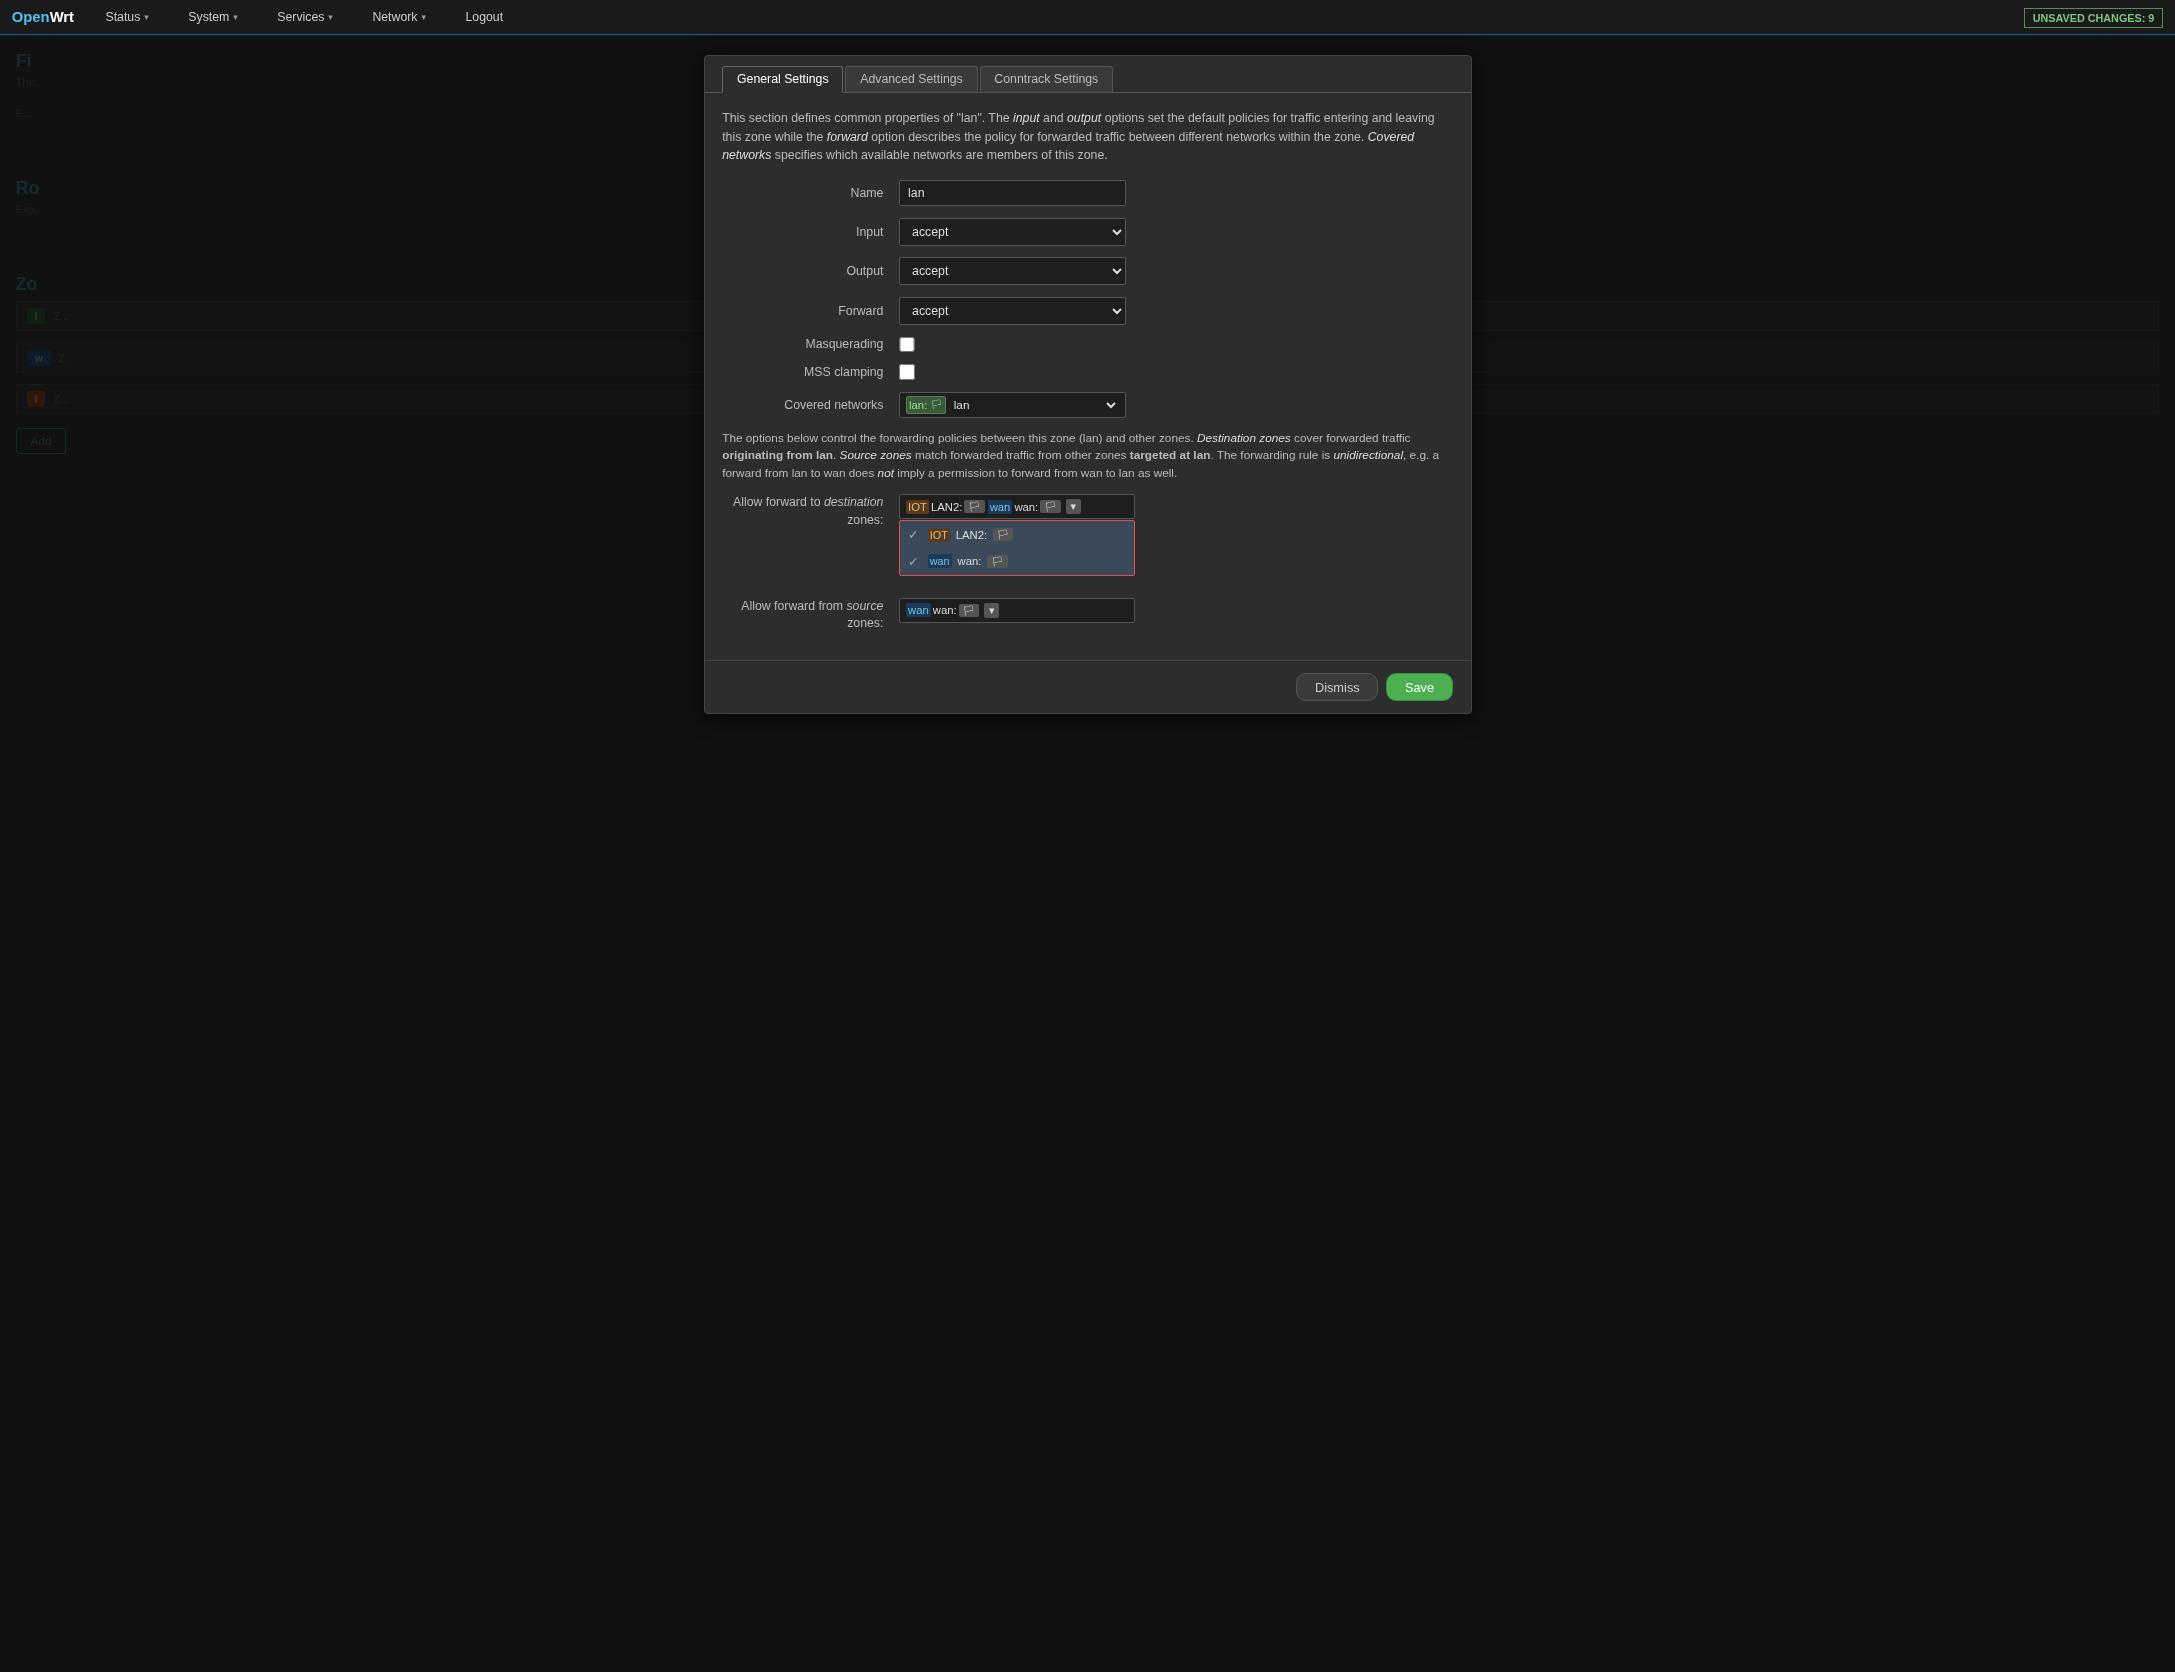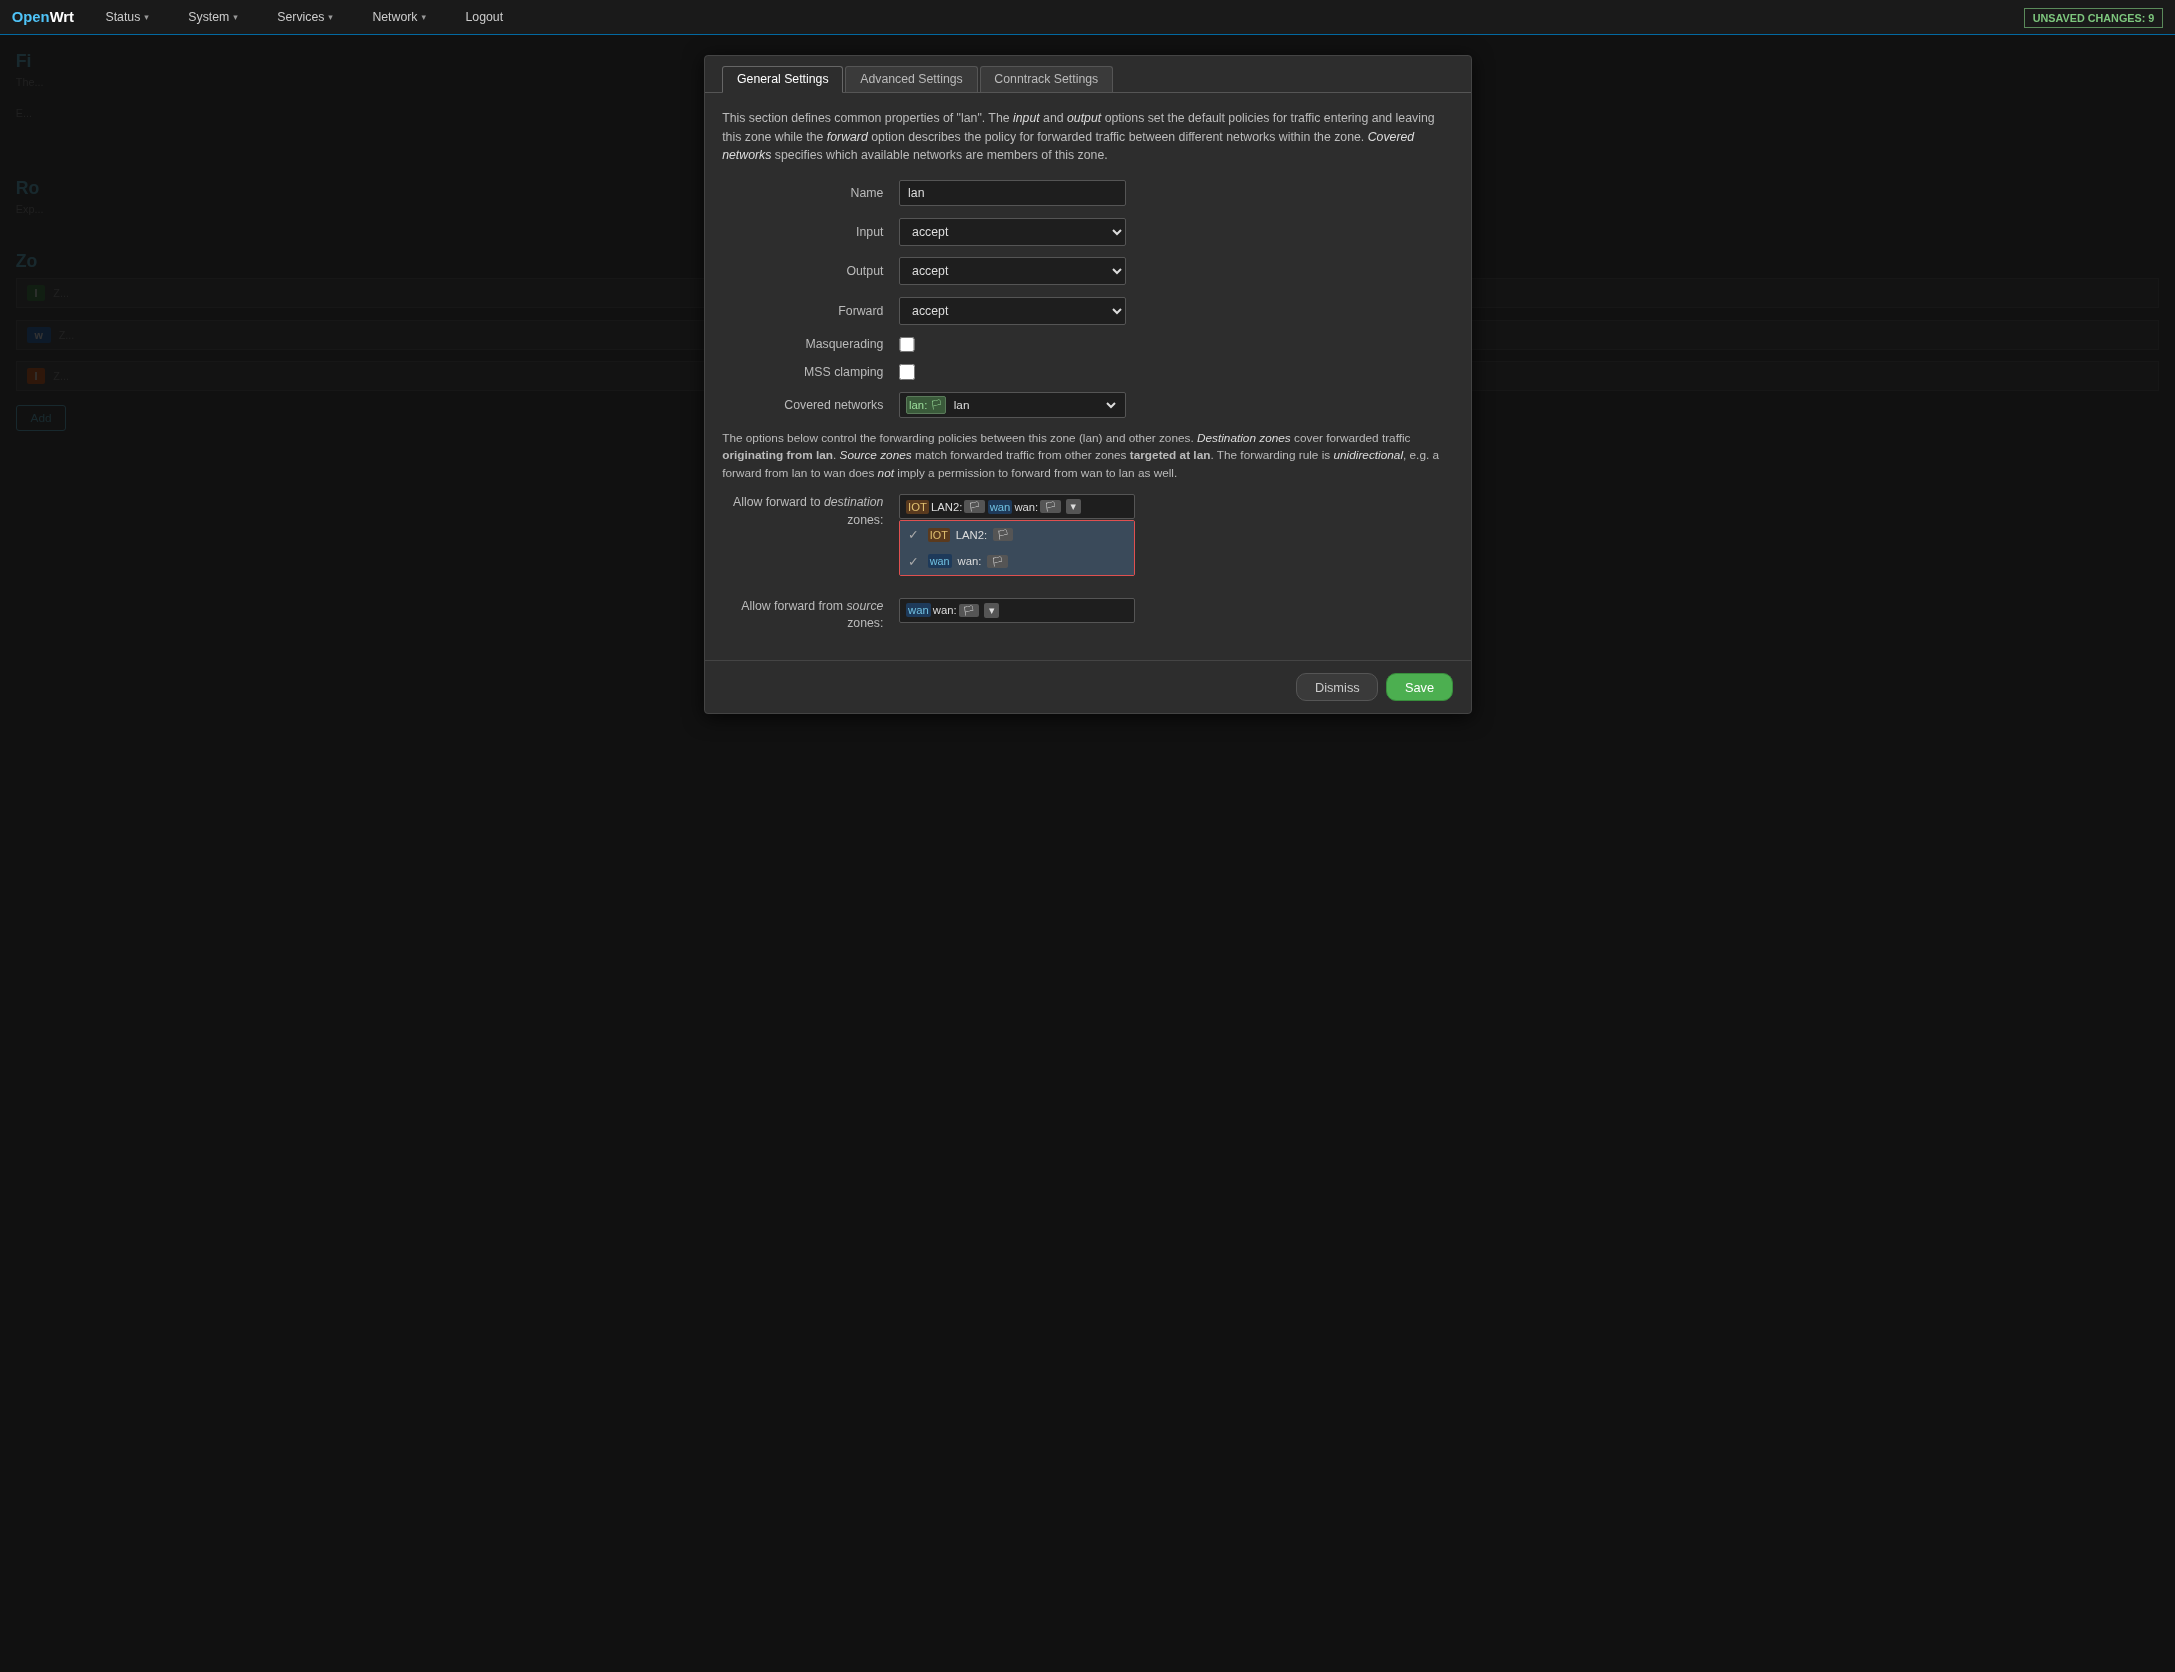--- a/index.html
+++ b/index.html
@@ -409,21 +409,21 @@
     <div class="bg-title">Fi</div>
     <div class="bg-text">The...</div>
   </div>
   <div class="bg-section">
     <div class="bg-text">E...</div>
   </div>
   <div style="margin-top: 59px;">
     <div class="bg-title">Ro</div>
     <div class="bg-text">Exp...</div>
   </div>
-  <div style="margin-top: 36px;">
+  <div style="margin-top: 59px;">
     <div class="bg-title">Zo</div>
     <div style="margin-top:5.9px; display:flex; gap:7.9px; flex-direction:column;">
       <div class="zone-table-row">
         <span class="zone-pill lan">l</span>
         <span style="color:#888; font-size:10.8px;">Z...</span>
       </div>
       <div class="zone-table-row">
         <span class="zone-pill wan2">w</span>
         <span style="color:#888; font-size:10.8px;">Z...</span>
       </div>

